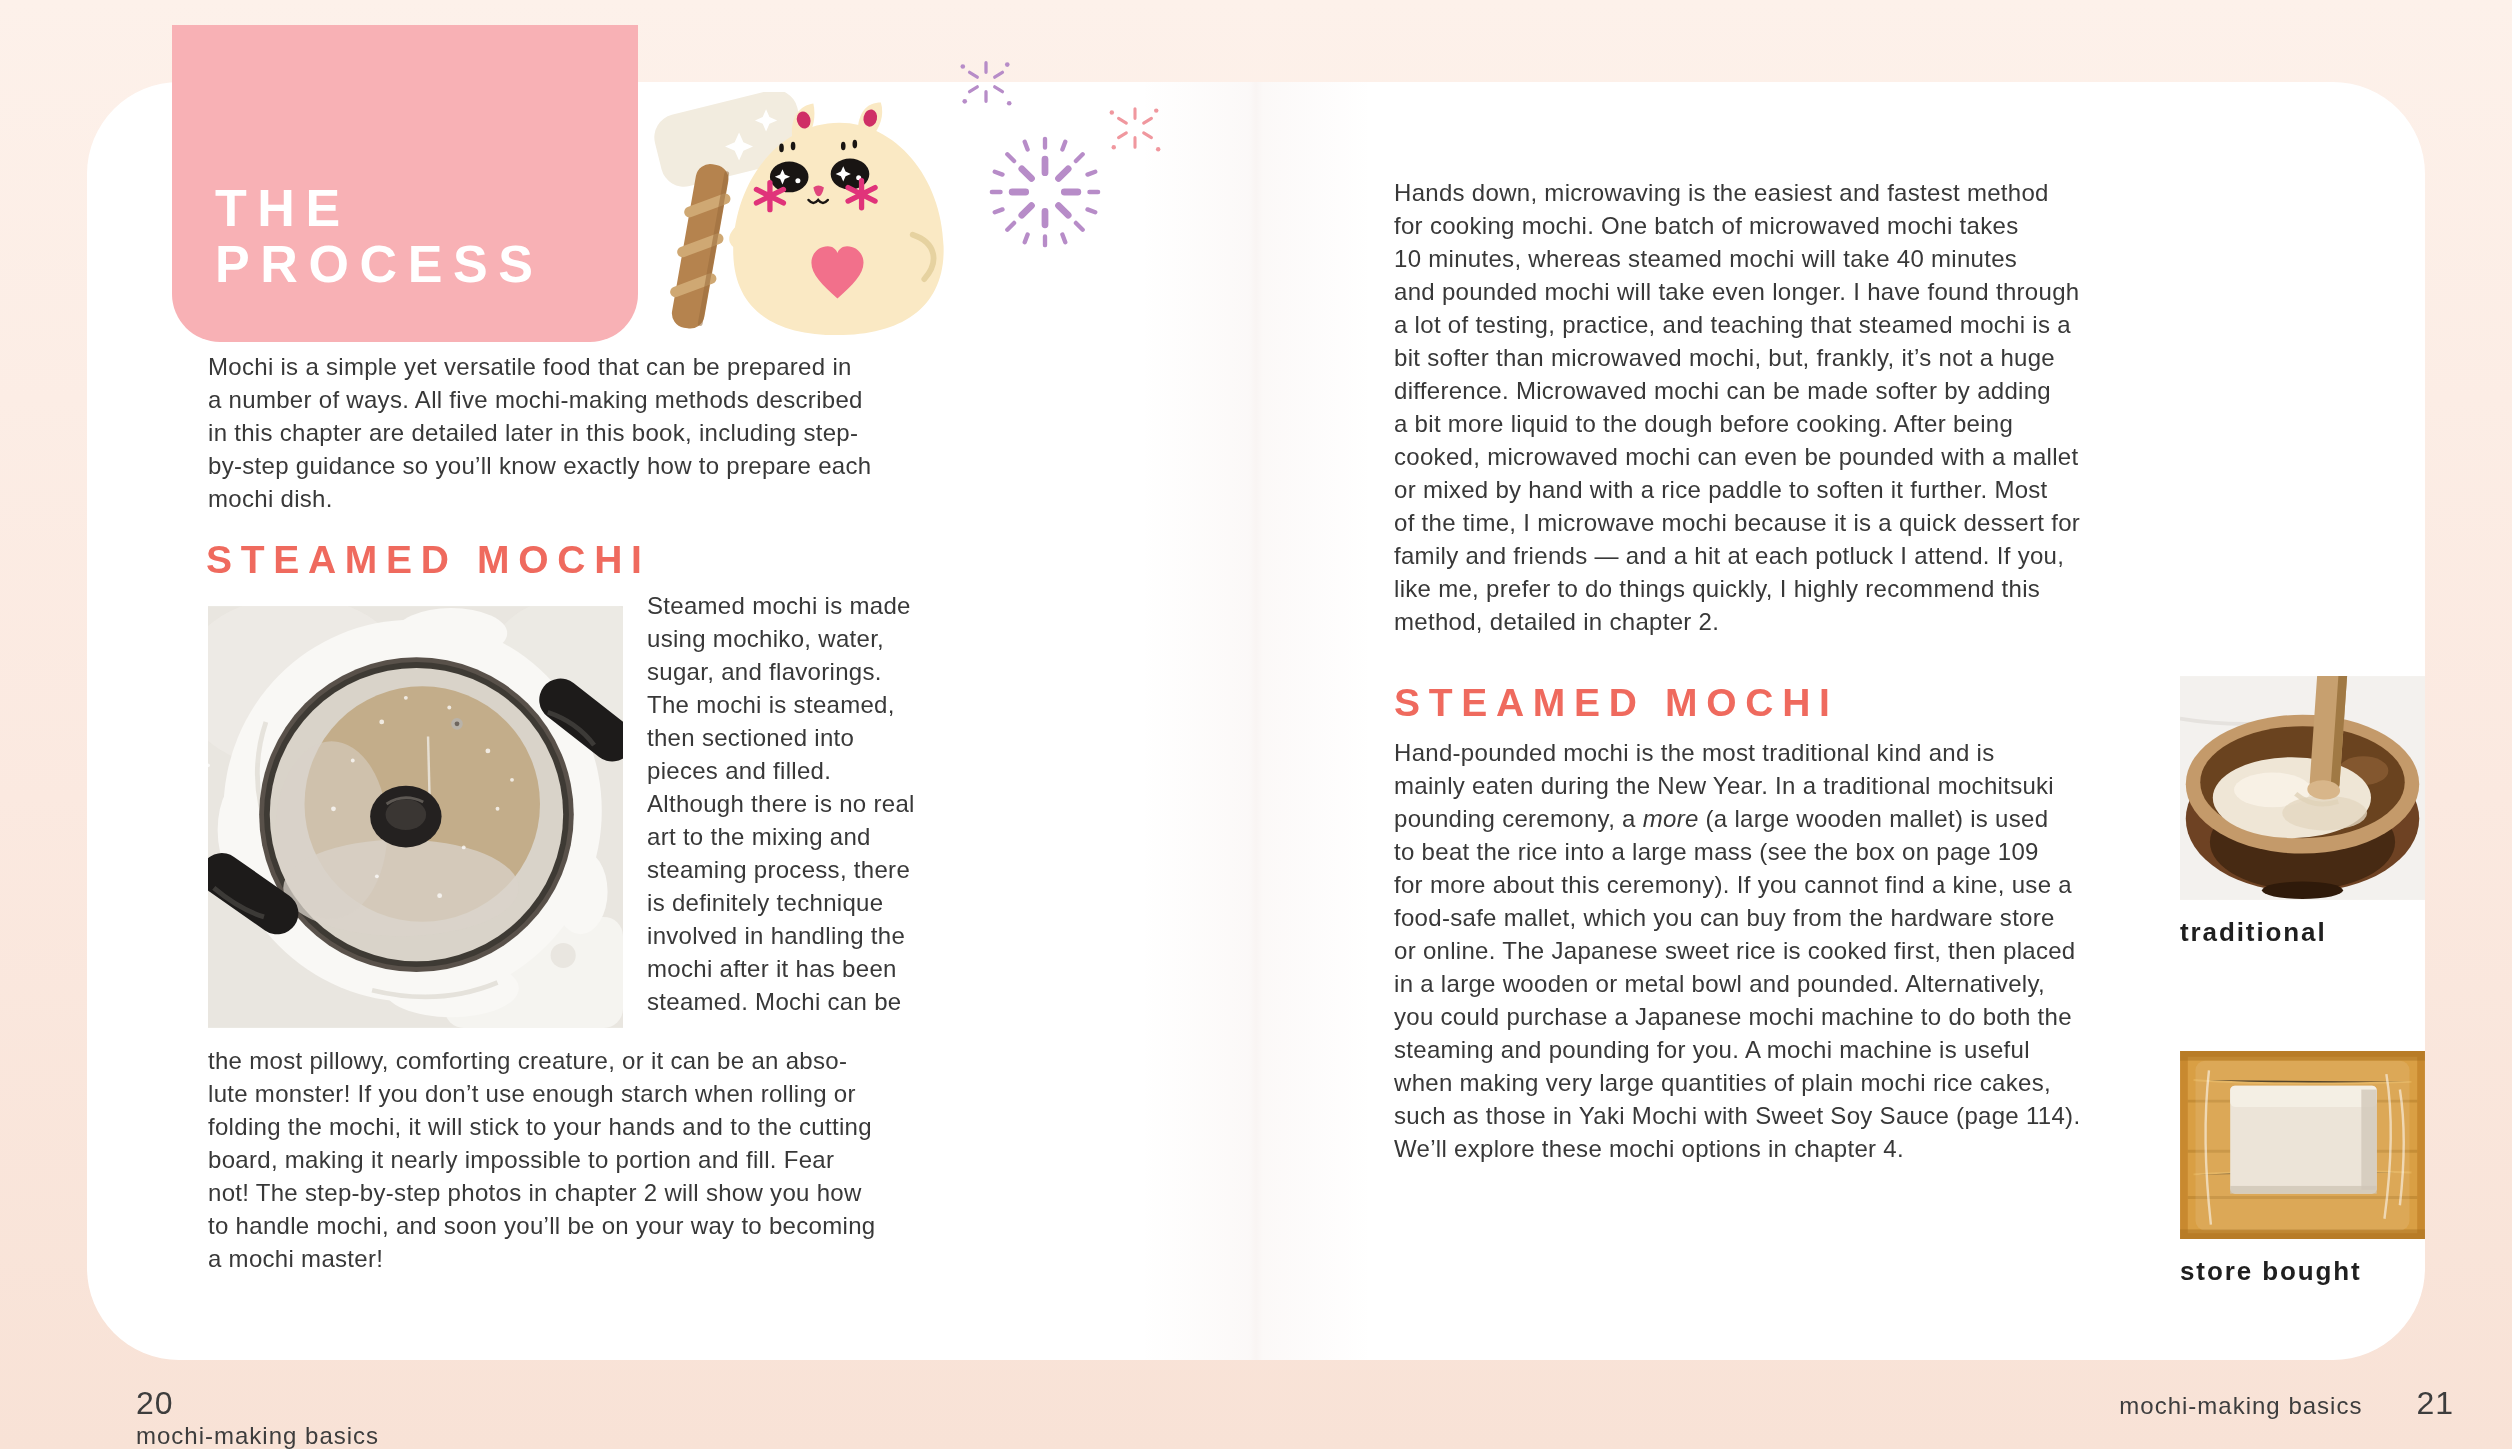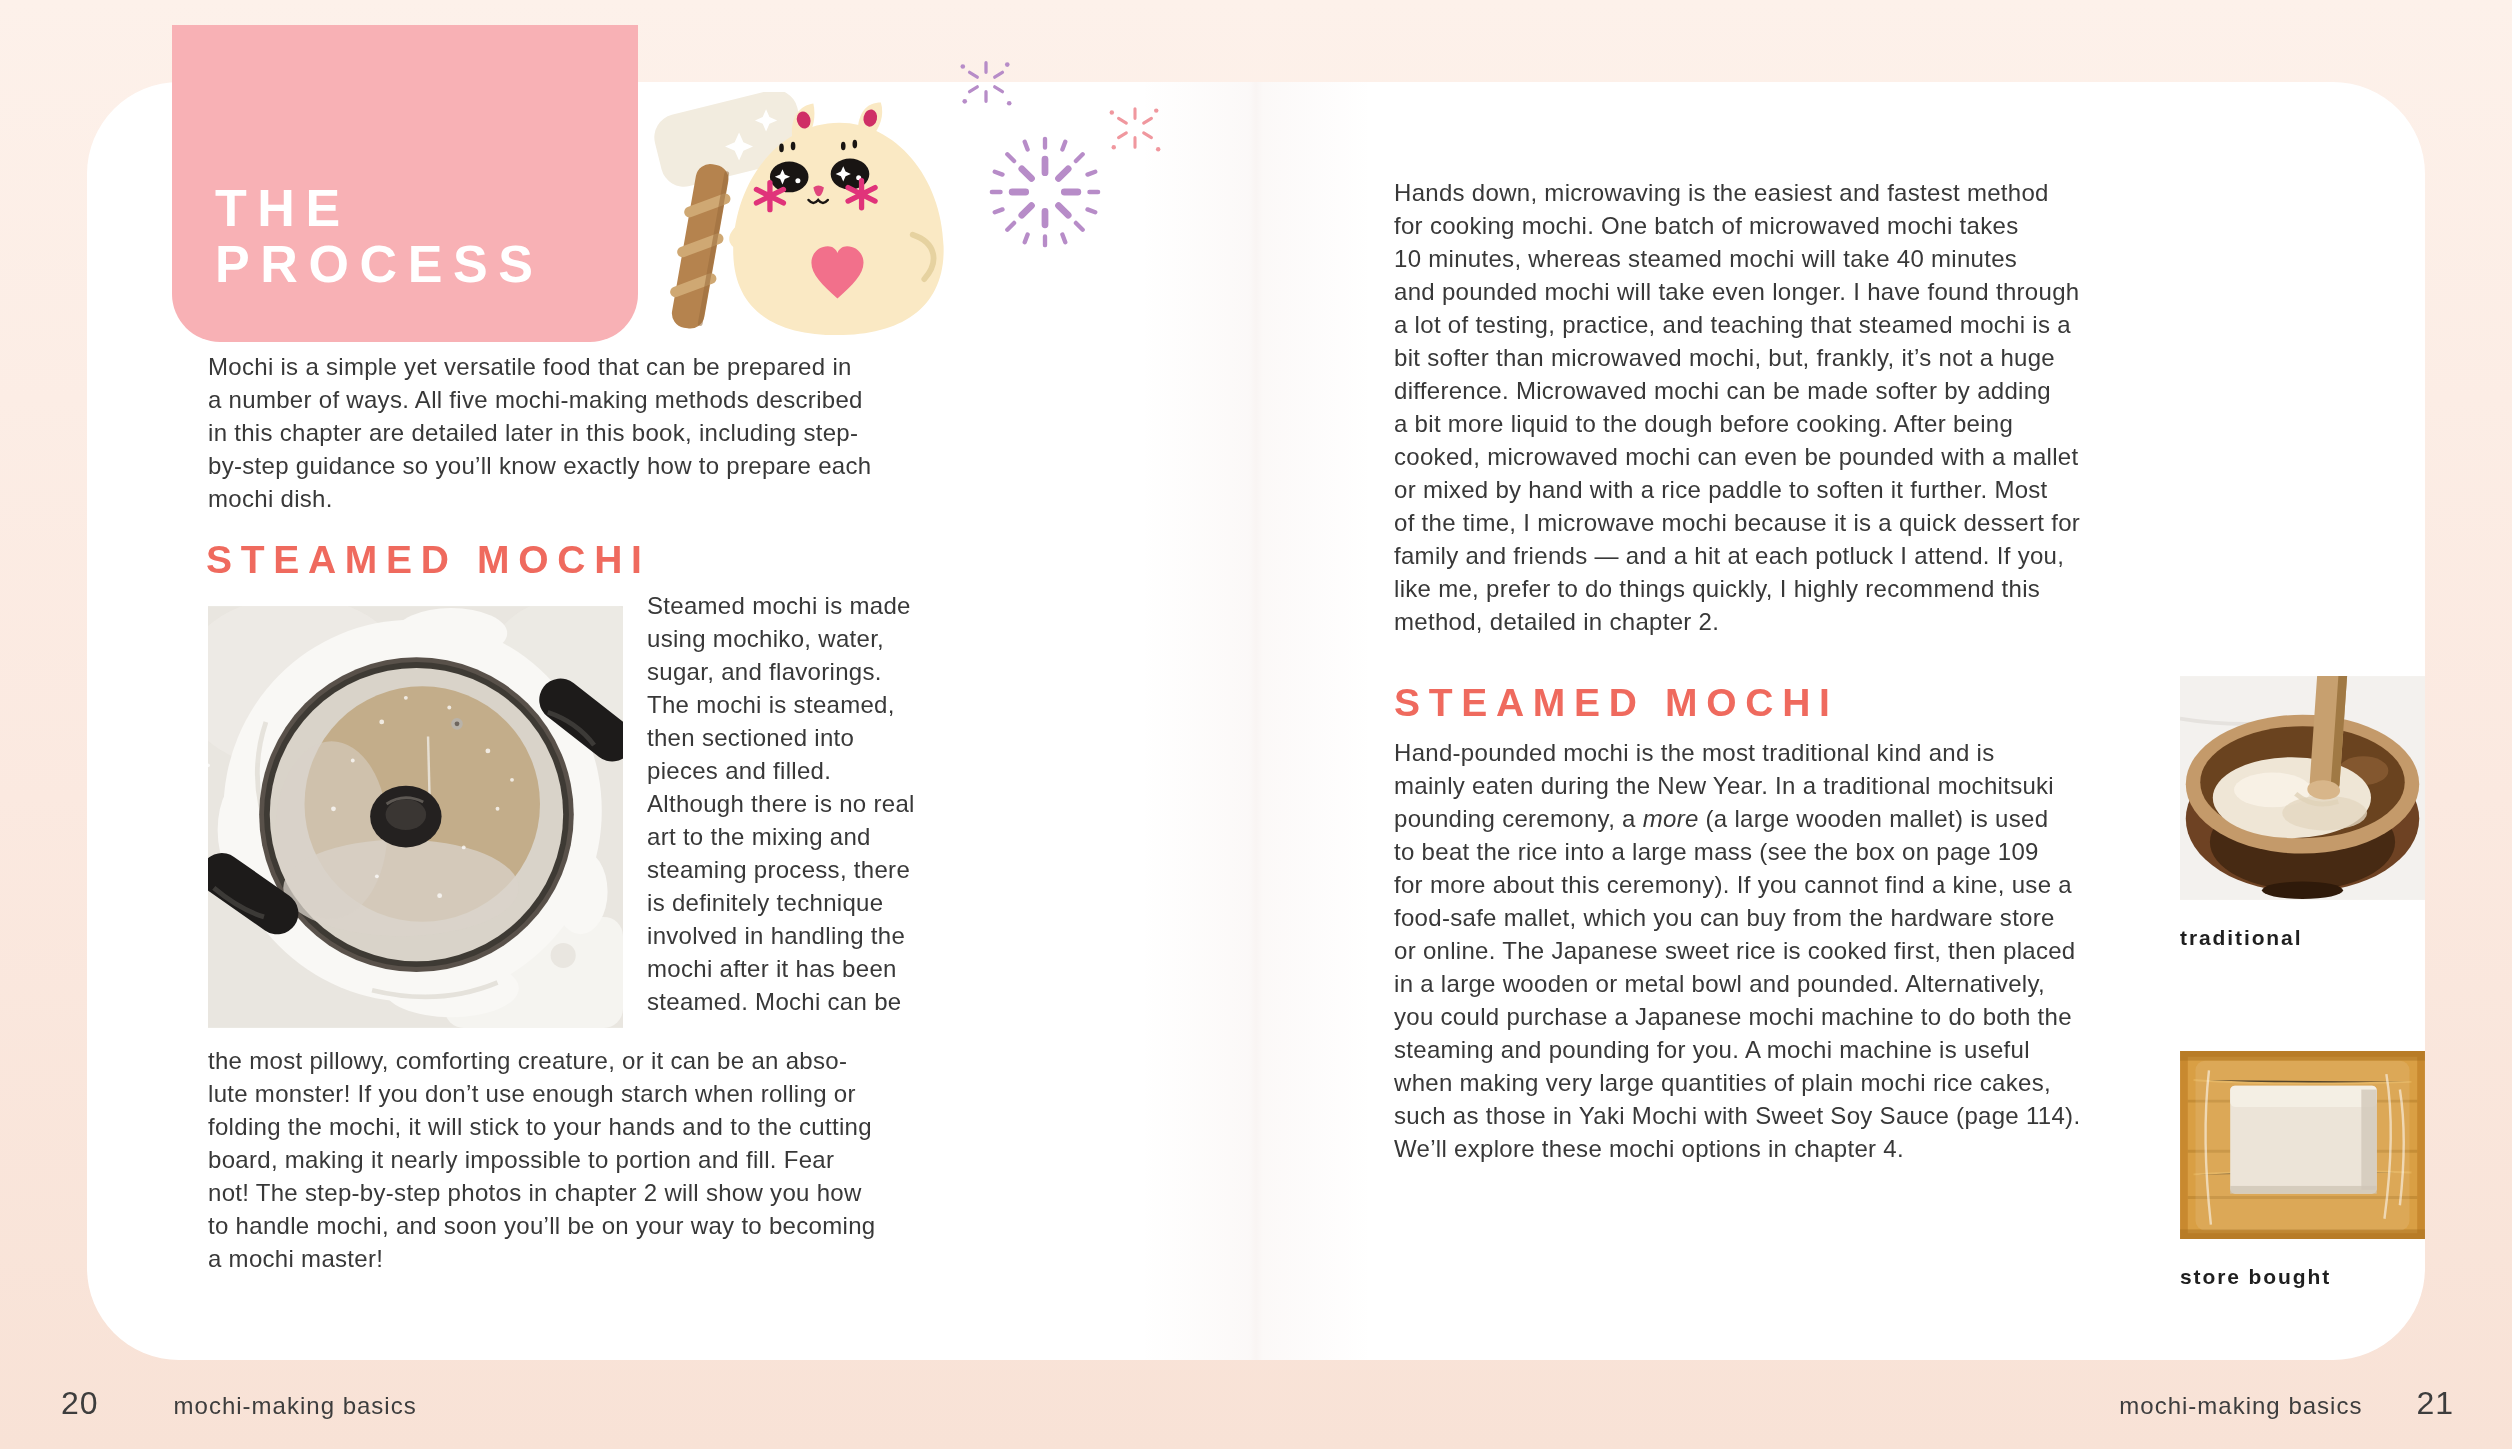--- a/index.html
+++ b/index.html
@@ -18,25 +18,25 @@
   h2.sec{position:absolute;margin:0;color:#ef6a5e;font-size:39px;font-weight:bold;
     letter-spacing:8.7px;line-height:41px;white-space:pre;}
   .body{position:absolute;margin:0;font-size:24px;line-height:33px;letter-spacing:0.3px;
     color:#383838;white-space:pre;}
   .body p{margin:0;}
   .indent{text-indent:43px;}
   .kine{font-style:italic;}
   .photo{position:absolute;}
   .photo svg{display:block;}
   figure{position:absolute;margin:0;}
-  figcaption{margin-top:22px;font-size:21px;font-weight:bold;letter-spacing:1.9px;color:#1f1f1f;}
+  figcaption{margin-top:13px;font-size:26px;font-weight:bold;letter-spacing:1.9px;color:#1f1f1f;}
   .footer{position:absolute;top:1385px;display:flex;align-items:baseline;color:#3d3d3d;}
   .footer .num{font-size:32px;letter-spacing:1px;}
   .footer .lbl{font-size:24px;letter-spacing:1px;}
-  .footer-left{left:61px;}
+  .footer-left{left:61px;flex-direction:column;}
   .footer-left .lbl{margin-left:75px;}
   .footer-right{right:58px;}
   .footer-right .lbl{margin-right:54px;}
   .spark{position:absolute;}
 </style>
 </head>
 <body>
 
 <div class="spread">
   <div class="sheet"></div>

